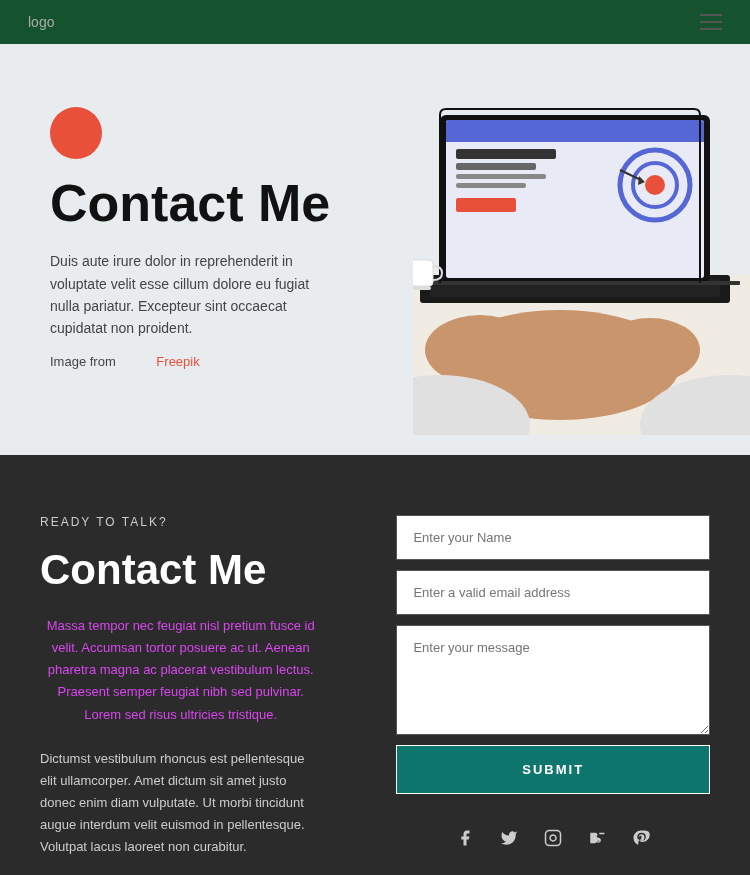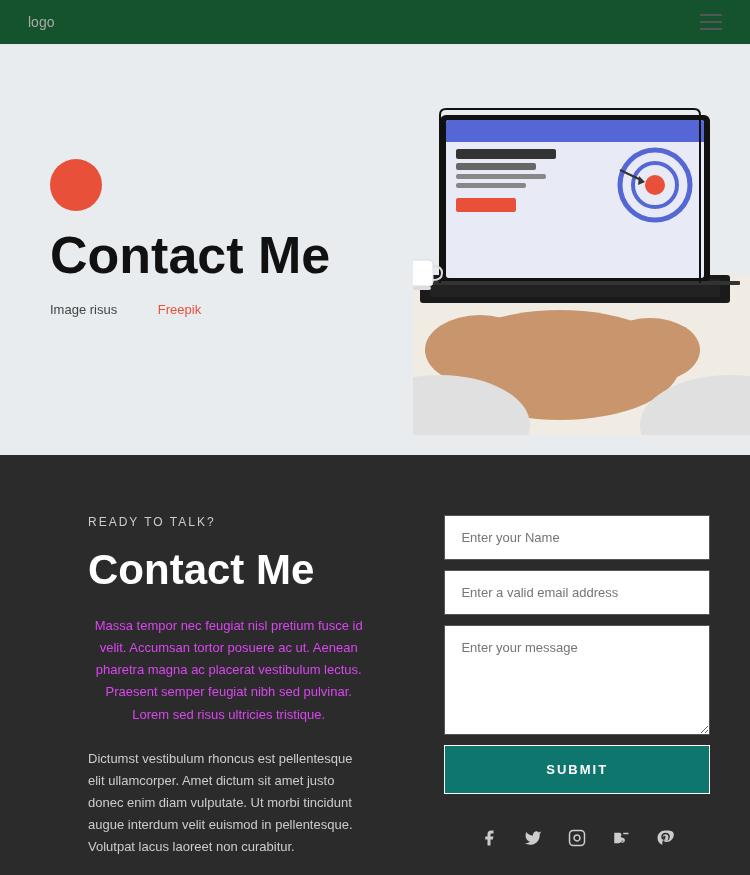--- a/index.html
+++ b/index.html
@@ -49,21 +49,21 @@
     .hero-right {
       flex: 0 0 45%; position: relative; overflow: hidden;
     }
 
     
     .contact-section {
       background: #2b2b2b;
       padding: 60px 40px 50px 40px;
       display: flex; gap: 40px;
     }
-    .contact-left { flex: 0 0 42%; color: #fff; margin-left: 48px; }
+    .contact-left { flex: 0 0 42%; color: #fff; }
     .contact-label {
       font-size: 12px; letter-spacing: 2px; color: #ccc;
       text-transform: uppercase; margin-bottom: 18px; font-family: sans-serif;
     }
     .contact-title {
       font-size: 42px; font-weight: 800; color: #fff;
       margin-bottom: 22px; font-family: sans-serif; line-height: 1.1;
     }
     .contact-text {
       font-size: 13px; color: #d946ef; line-height: 1.7; margin-bottom: 22px;
@@ -106,22 +106,23 @@
     <span></span>
     <span></span>
     <span></span>
   </div>
 </nav>
 
 <section class="hero">
   <div class="hero-left">
     <div class="hero-circle"></div>
     <h1 class="hero-title">Contact Me</h1>
+    <p class="hero-desc">Duis aute irure dolor in reprehenderit in voluptate velit esse cillum dolore eu fugiat nulla pariatur. Excepteur sint occaecat cupidatat non proident.</p>
     <p class="hero-image-credit">
-      <span>Image risus </span><a>Freepik</a>
+      <span>Image from </span><a>Freepik</a>
     </p>
   </div>
   <div class="hero-right">
 
     <svg viewBox="0 0 420 380" width="420" height="380" style="position:absolute;right:-30px;top:10px;">
 
       <rect x="0" y="220" width="420" height="160" fill="#f0ece4" rx="0"></rect>
 
       <rect x="60" y="220" width="310" height="28" fill="#1a1a1a" rx="3"></rect>
 

